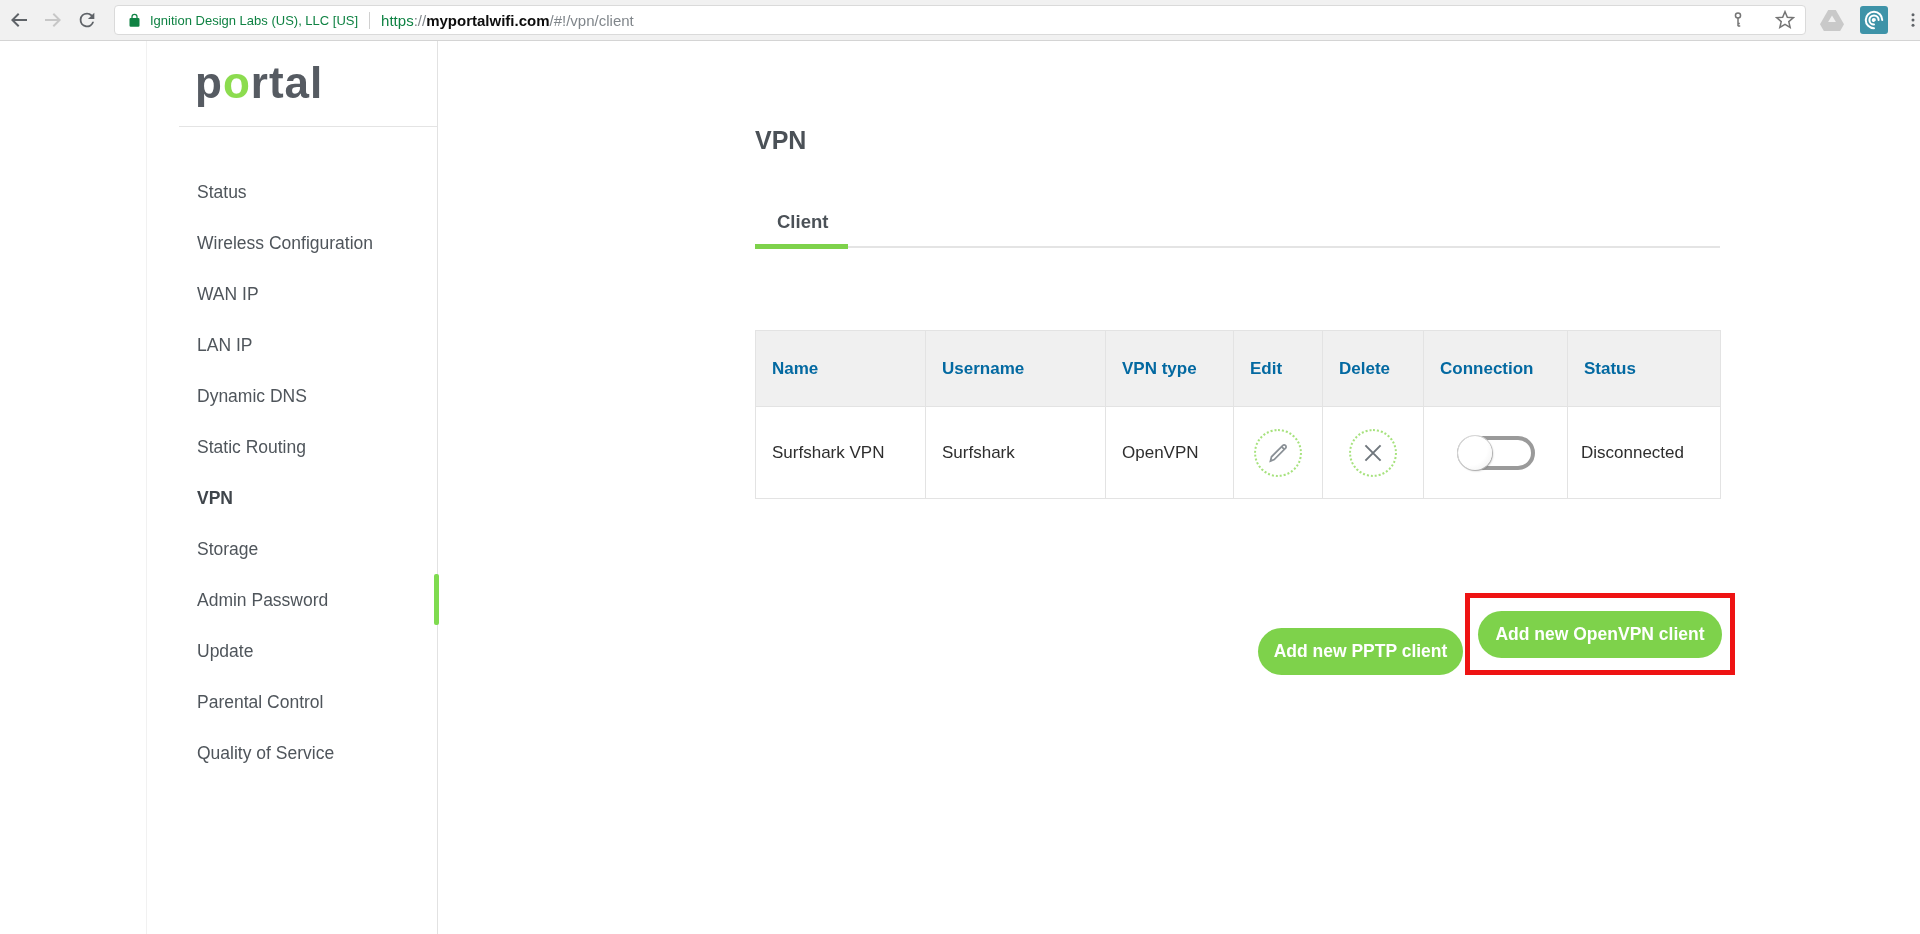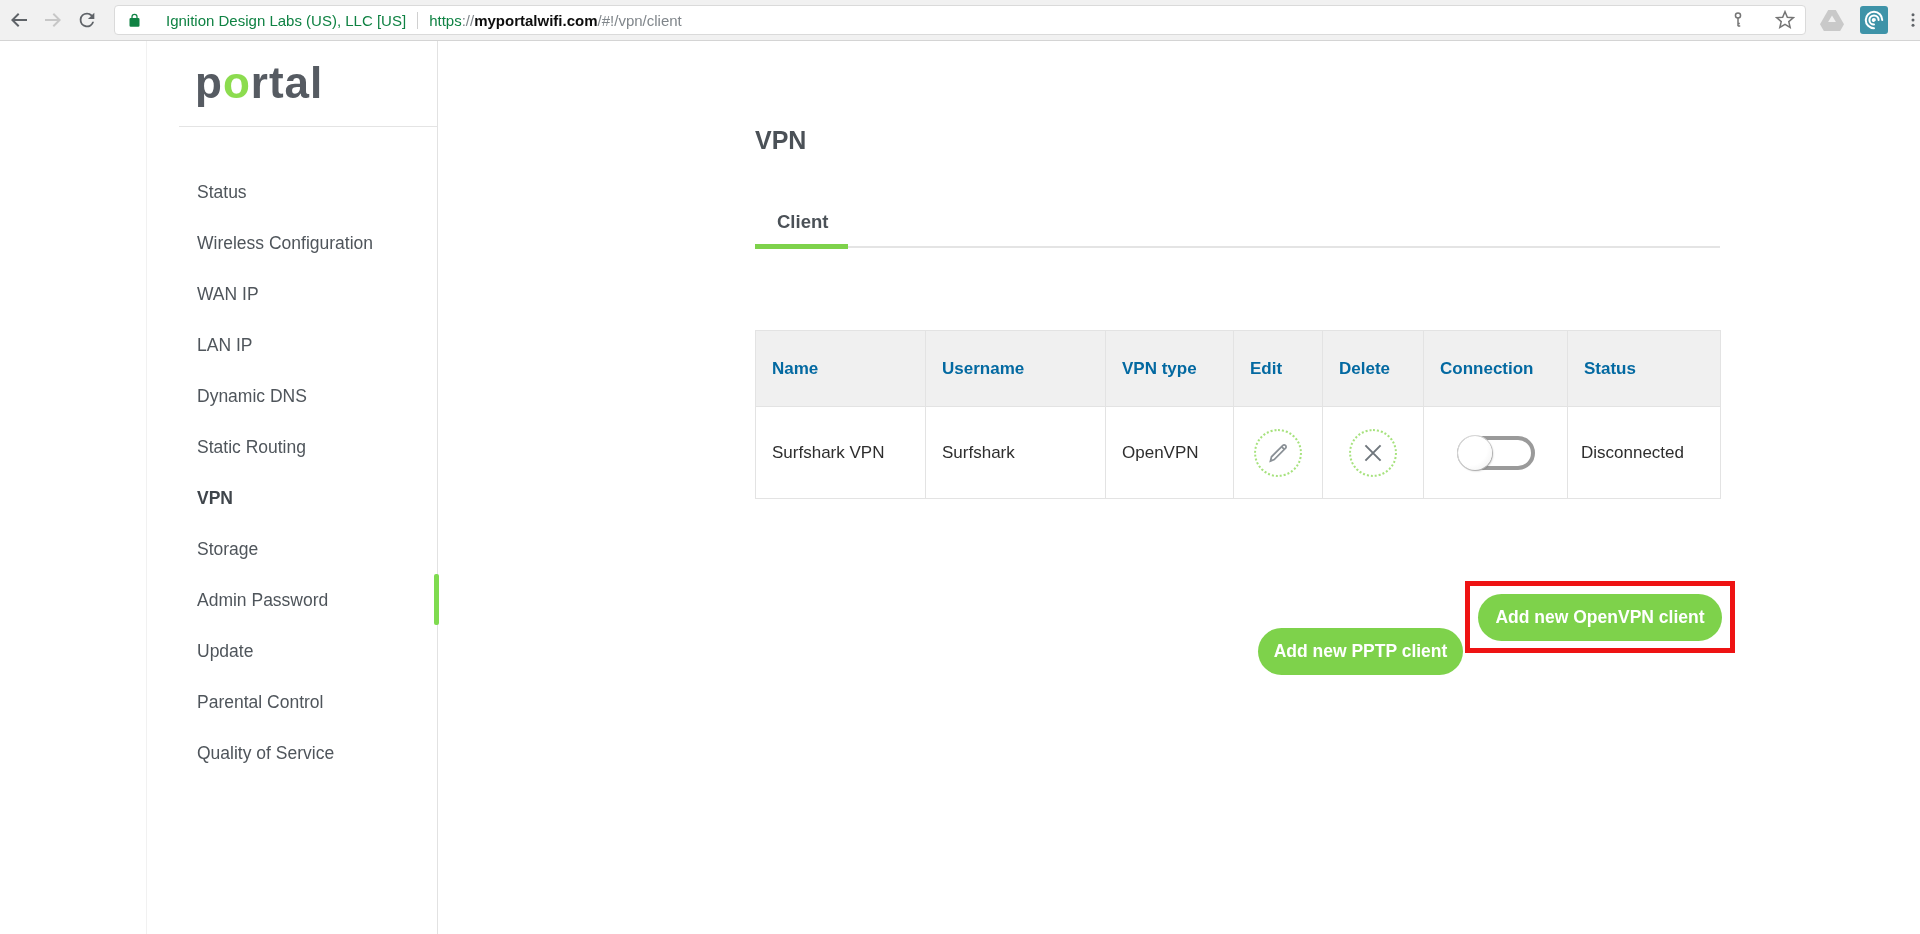--- a/index.html
+++ b/index.html
@@ -9,21 +9,21 @@
 
   
   .browser-bar { position:absolute; left:0; top:0; width:1920px; height:41px;
                  background:#f1f1f1; border-bottom:1px solid #d4d4d4;
                  display:flex; align-items:center; }
   .nav-btn { width:30px; height:30px; display:flex; align-items:center; justify-content:center;
              margin-left:4px; border-radius:50%; flex:0 0 auto; cursor:pointer; }
   .addr-bar { flex:0 0 auto; width:1692px; height:30px; margin-left:12px; background:#fff;
               border:1px solid #dadada; border-radius:4px; display:flex; align-items:center;
               padding:0 10px 0 12px; }
-  .ev-text { color:#0f8243; font-size:15px; margin-left:24px; white-space:nowrap; }
+  .ev-text { color:#0f8243; font-size:13px; margin-left:8px; white-space:nowrap; }
   .addr-sep { width:1px; height:17px; background:#d0d0d0; margin:0 11px; }
   .url { font-size:15px; white-space:nowrap; }
   .url .scheme { color:#0f8243; }
   .url .slashes { color:#80868b; }
   .url .host { color:#0d0d0d; font-weight:700; }
   .url .path { color:#80868b; }
   .addr-spacer { flex:1; }
   .bar-icon { display:flex; align-items:center; justify-content:center; flex:0 0 auto; cursor:pointer; }
   .after-bar { display:flex; align-items:center; margin-left:14px; gap:16px; }
   .ext-portal { width:28px; height:28px; background:#3e93a8; border-radius:3px;
@@ -67,21 +67,21 @@
             vertical-align:middle; }
   .toggle .knob { position:absolute; left:-3px; top:-4px; width:34px; height:34px;
                   border-radius:50%; background:radial-gradient(circle at 35% 35%, #ffffff 55%, #ececec);
                   box-shadow:1px 1px 2px rgba(0,0,0,0.25), 0 0 0 1px #d9d9d9; }
 
   
   .btn-green { position:absolute; height:47px; background:#7ed24b; border:none; border-radius:24px;
                color:#fff; font-weight:700; font-size:17.5px; cursor:pointer;
                font-family:"Liberation Sans", sans-serif; }
   .btn-pptp { left:1258px; top:628px; width:205px; }
-  .red-box { position:absolute; left:1465px; top:581px; width:270px; height:72px;
+  .red-box { position:absolute; left:1465px; top:593px; width:270px; height:82px;
              border:5px solid #ee1313; display:flex; align-items:center; justify-content:center; }
   .btn-openvpn { position:static; width:244px; height:47px; background:#7ed24b; border:none;
                  border-radius:24px; color:#fff; font-weight:700; font-size:17.5px; cursor:pointer;
                  font-family:"Liberation Sans", sans-serif; }
 </style>
 </head>
 <body>
 
 <div class="canvas">
 

